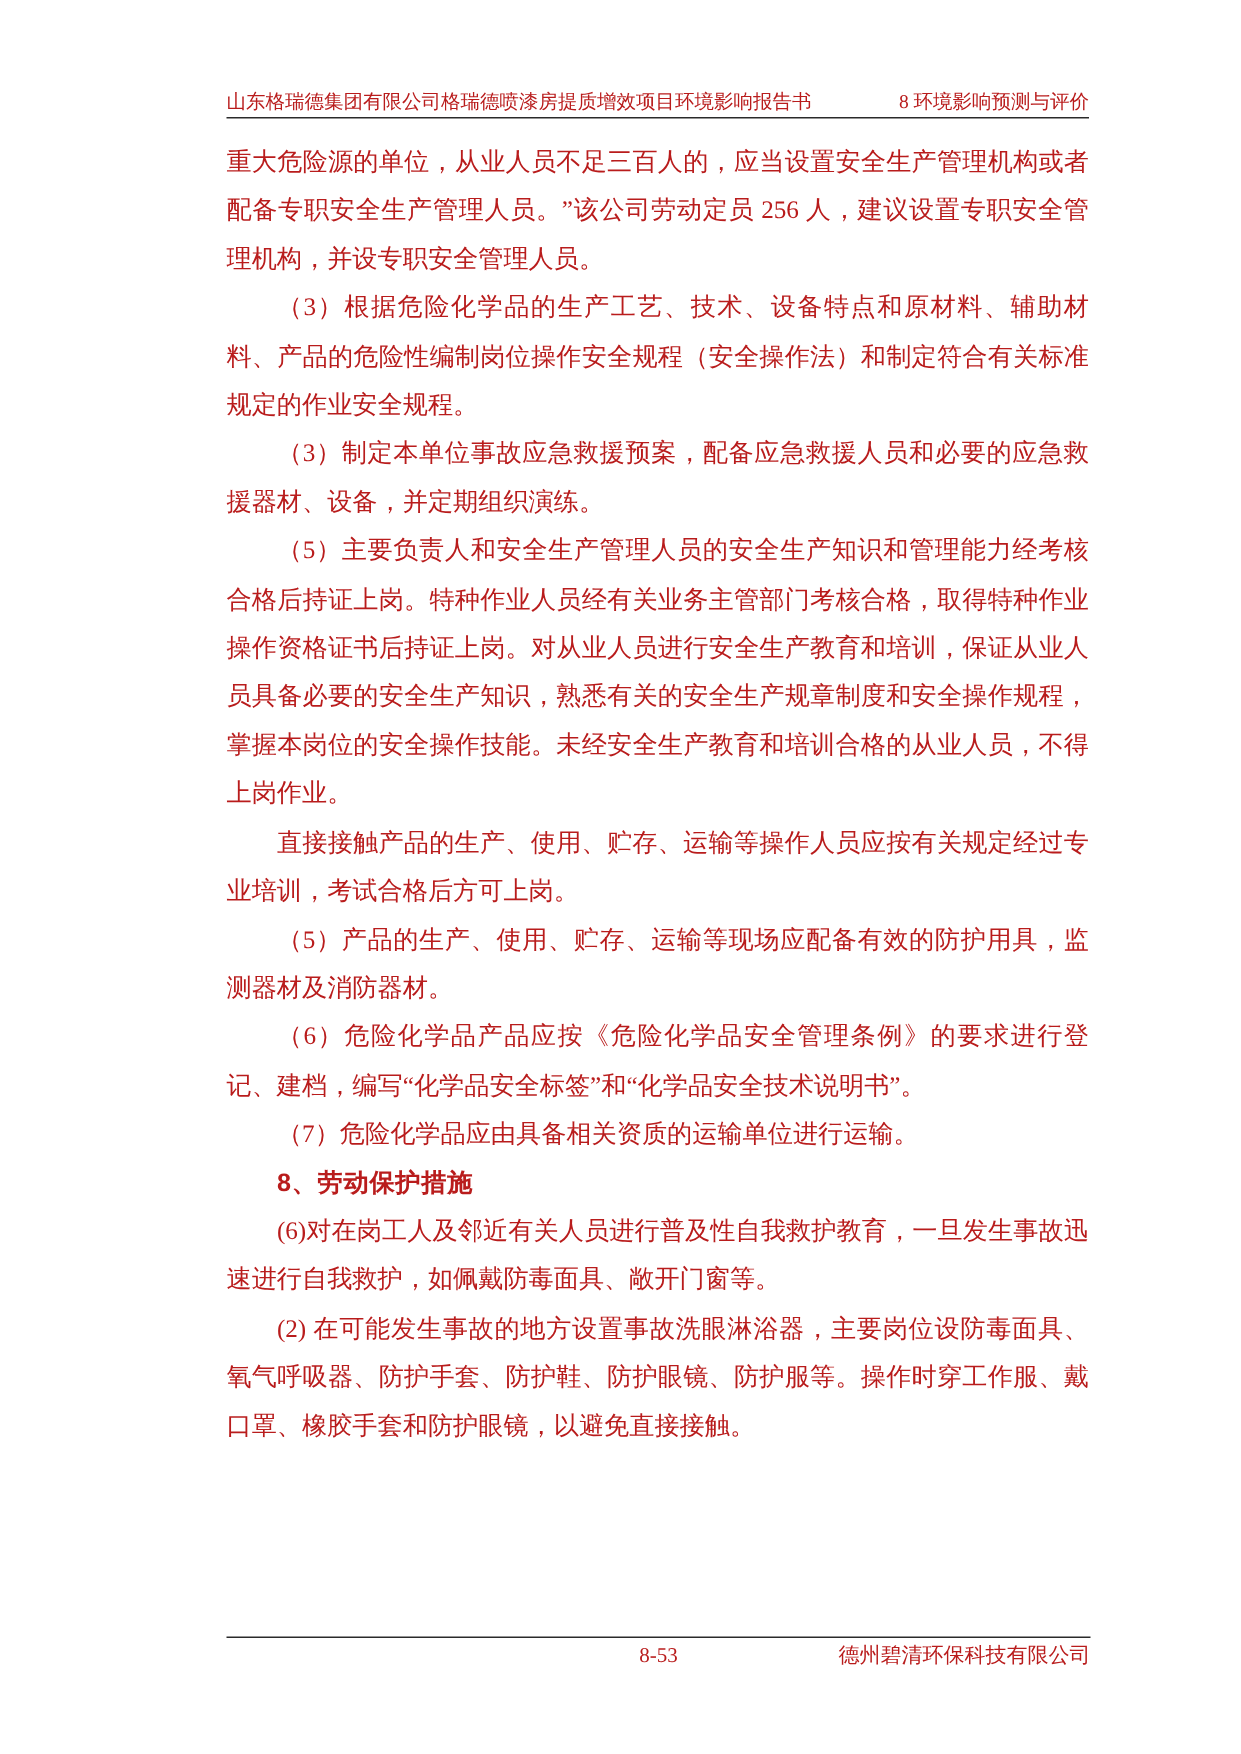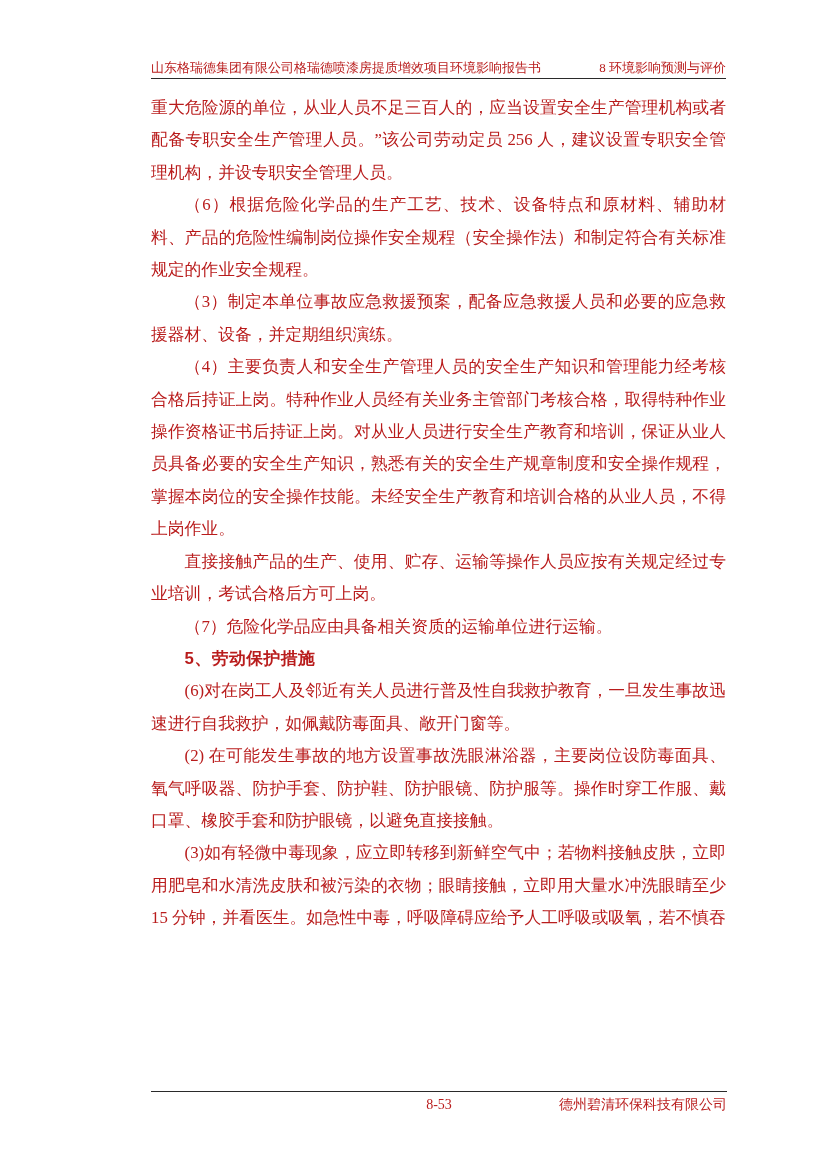--- a/index.html
+++ b/index.html
@@ -82,29 +82,30 @@
 
 <div class="page">
 
   <div class="header">
     <span>山东格瑞德集团有限公司格瑞德喷漆房提质增效项目环境影响报告书</span>
     <span>8 环境影响预测与评价</span>
   </div>
 
   <div class="body-text">
     <p class="no-indent">重大危险源的单位，从业人员不足三百人的，应当设置安全生产管理机构或者配备专职安全生产管理人员。”该公司劳动定员 256 人，建议设置专职安全管理机构，并设专职安全管理人员。</p>
-    <p>（6）根据危险化学品的生产工艺、技术、设备特点和原材料、辅助材料、产品的危险性编制岗位操作安全规程（安全操作法）和制定符合有关标准规定的作业安全规程。</p>
+    <p>（3）根据危险化学品的生产工艺、技术、设备特点和原材料、辅助材料、产品的危险性编制岗位操作安全规程（安全操作法）和制定符合有关标准规定的作业安全规程。</p>
     <p>（3）制定本单位事故应急救援预案，配备应急救援人员和必要的应急救援器材、设备，并定期组织演练。</p>
-    <p>（4）主要负责人和安全生产管理人员的安全生产知识和管理能力经考核合格后持证上岗。特种作业人员经有关业务主管部门考核合格，取得特种作业操作资格证书后持证上岗。对从业人员进行安全生产教育和培训，保证从业人员具备必要的安全生产知识，熟悉有关的安全生产规章制度和安全操作规程，掌握本岗位的安全操作技能。未经安全生产教育和培训合格的从业人员，不得上岗作业。</p>
+    <p>（5）主要负责人和安全生产管理人员的安全生产知识和管理能力经考核合格后持证上岗。特种作业人员经有关业务主管部门考核合格，取得特种作业操作资格证书后持证上岗。对从业人员进行安全生产教育和培训，保证从业人员具备必要的安全生产知识，熟悉有关的安全生产规章制度和安全操作规程，掌握本岗位的安全操作技能。未经安全生产教育和培训合格的从业人员，不得上岗作业。</p>
     <p>直接接触产品的生产、使用、贮存、运输等操作人员应按有关规定经过专业培训，考试合格后方可上岗。</p>
+    <p>（5）产品的生产、使用、贮存、运输等现场应配备有效的防护用具，监测器材及消防器材。</p>
+    <p>（6）危险化学品产品应按《危险化学品安全管理条例》的要求进行登记、建档，编写“化学品安全标签”和“化学品安全技术说明书”。</p>
     <p>（7）危险化学品应由具备相关资质的运输单位进行运输。</p>
-    <p class="heading">5、劳动保护措施</p>
+    <p class="heading">8、劳动保护措施</p>
     <p>(6)对在岗工人及邻近有关人员进行普及性自我救护教育，一旦发生事故迅速进行自我救护，如佩戴防毒面具、敞开门窗等。</p>
     <p>(2) 在可能发生事故的地方设置事故洗眼淋浴器，主要岗位设防毒面具、氧气呼吸器、防护手套、防护鞋、防护眼镜、防护服等。操作时穿工作服、戴口罩、橡胶手套和防护眼镜，以避免直接接触。</p>
-    <p>(3)如有轻微中毒现象，应立即转移到新鲜空气中；若物料接触皮肤，立即用肥皂和水清洗皮肤和被污染的衣物；眼睛接触，立即用大量水冲洗眼睛至少 15 分钟，并看医生。如急性中毒，呼吸障碍应给予人工呼吸或吸氧，若不慎吞</p>
   </div>
 
   <div class="footer">
     <span class="pagenum">8-53</span>
     <span class="company">德州碧清环保科技有限公司</span>
   </div>
 
 </div>
 
 </body></html>

